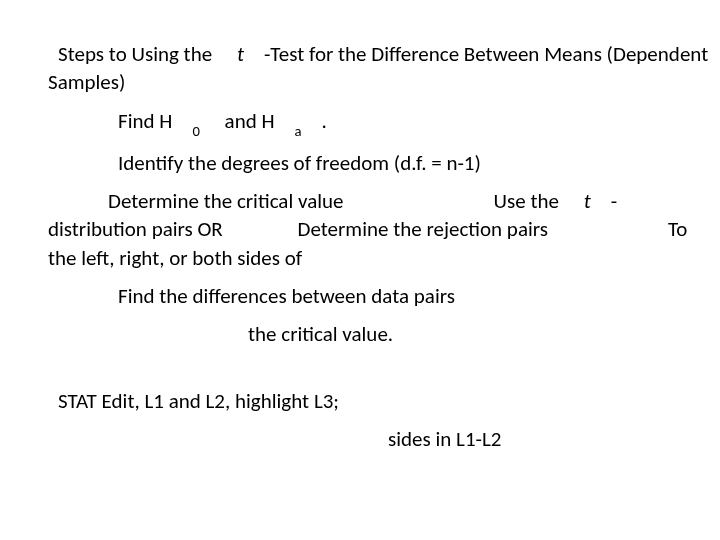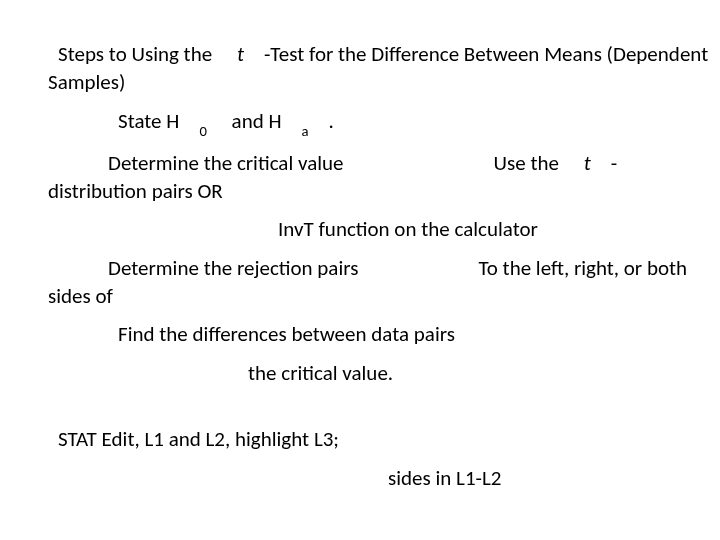--- a/index.html
+++ b/index.html
@@ -22,30 +22,30 @@
     .indent4 { display: inline-block; width: 80px; }
     .line { display: block; }
   </style>
 </head>
 <body>
 
 <div class="content">
   <span>Steps to Using the </span><span class="italic">t</span><span>-Test for the Difference Between Means (Dependent Samples)</span>
 
   <span class="line">
-    <span class="indent"></span><span>State H</span><span class="sub">0</span><span> and H</span><span class="sub">a</span><span>.</span>
+    <span class="indent"></span><span>Find H</span><span class="sub">0</span><span> and H</span><span class="sub">a</span><span>.</span>
   </span>
 
 
+  <span class="line">
+    <span class="indent"></span><span>Identify the degrees of freedom (d.f. = n-1)</span>
+  </span>
 
   <span class="indent"></span><span>Determine the critical value</span><span class="indent3"></span><span>Use the </span><span class="italic">t</span><span>-distribution pairs OR</span>
 
-  <span class="line">
-    <span class="indent2"></span><span>InvT function on the calculator</span>
-  </span>
 
   <span class="indent"></span><span>Determine the rejection pairs</span><span class="indent4"></span><span>To the left, right, or both sides of</span>
 
   <span class="line">
     <span class="indent"></span><span>Find the differences between data pairs</span>
   </span>
 
   <span class="line">
     <span style="display:inline-block;width:160px;"></span><span>the critical value.</span>
   </span>

